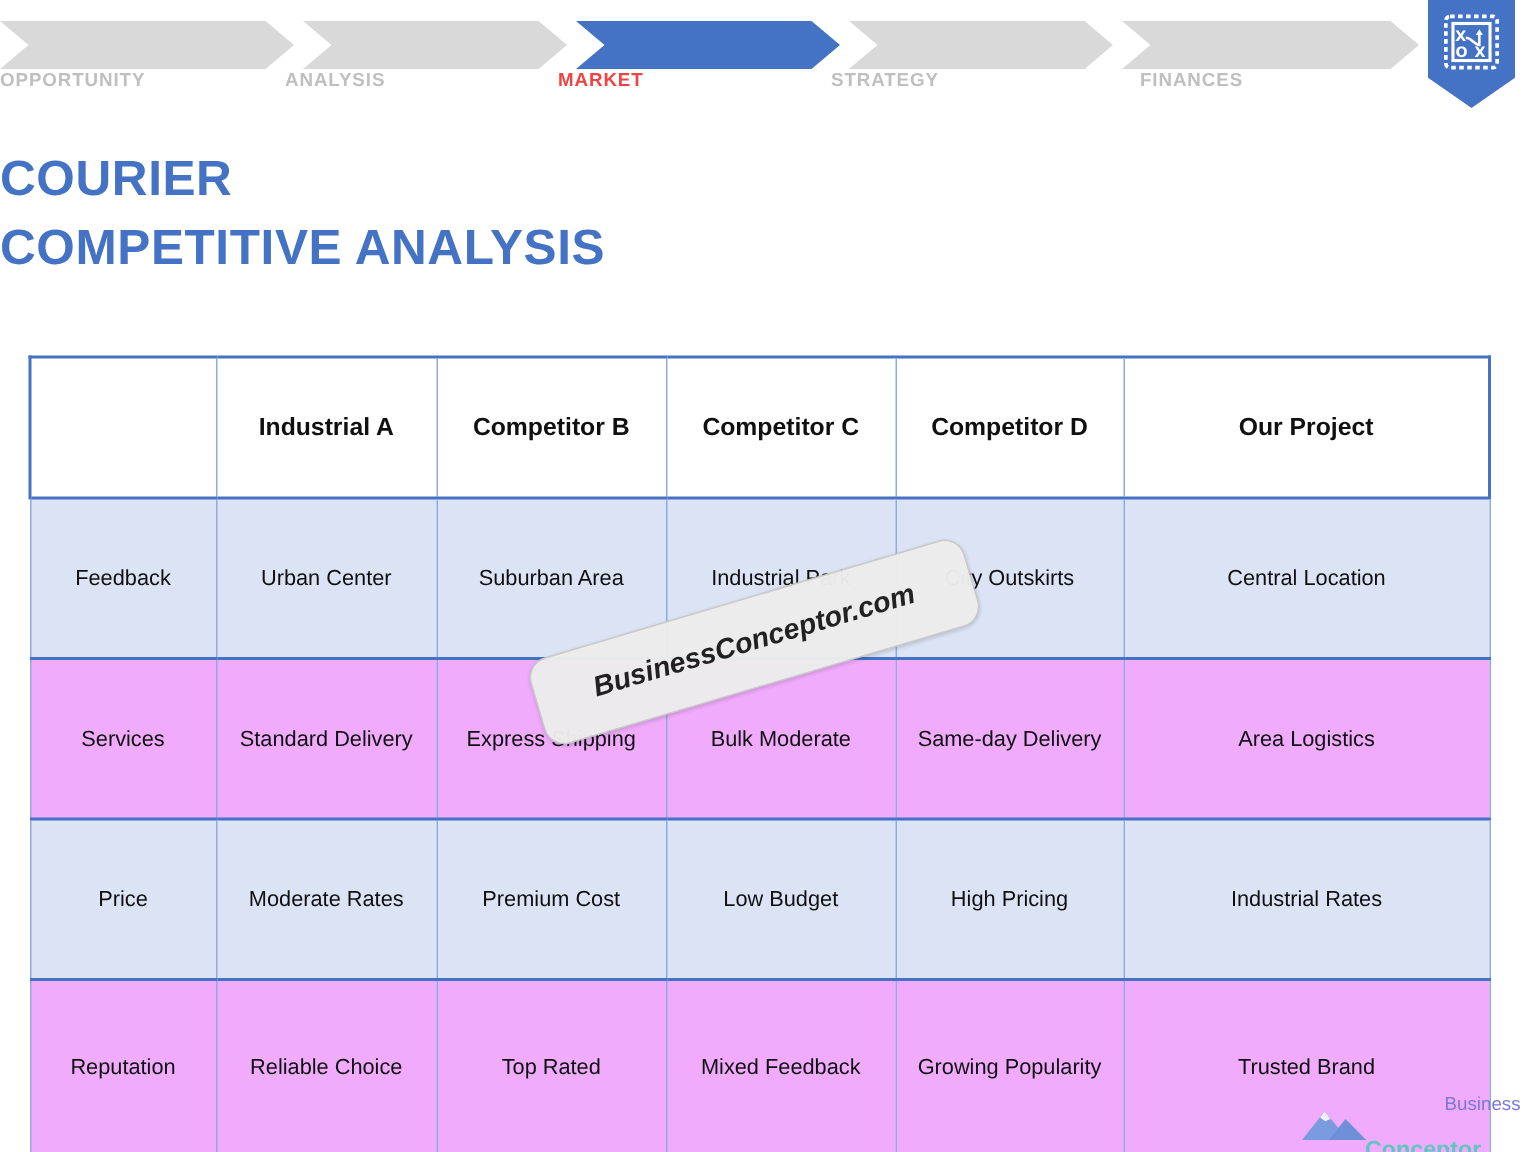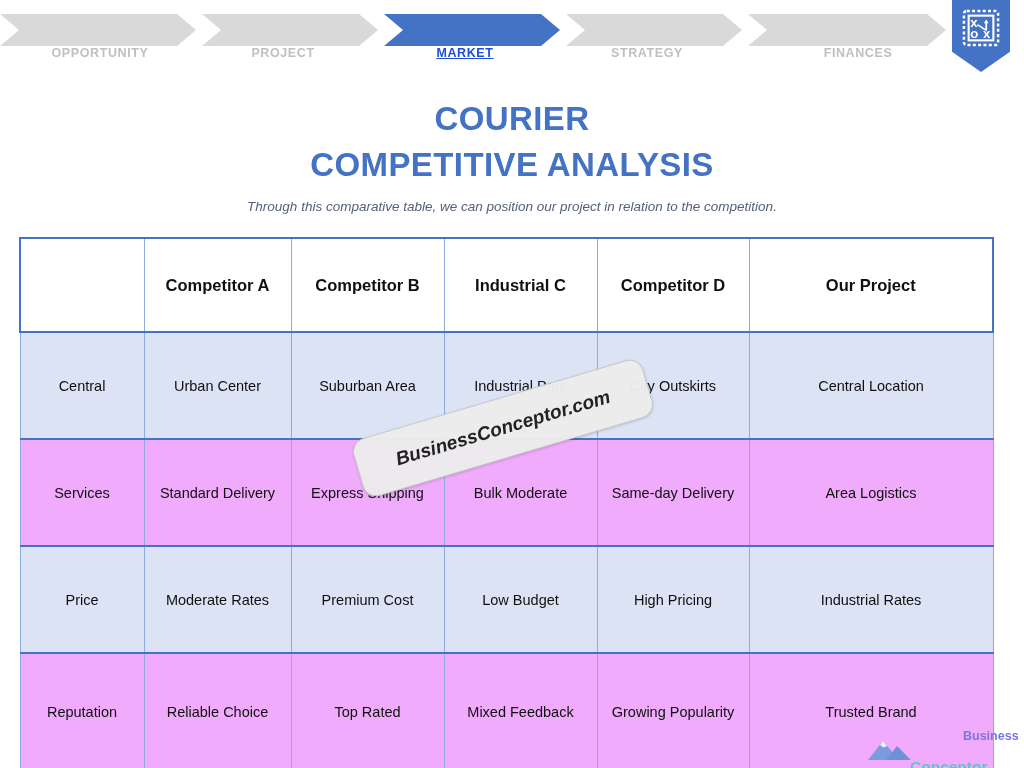--- a/index.html
+++ b/index.html
@@ -39,29 +39,27 @@
   }
   .chev.first {
     clip-path: polygon(0 0, calc(100% - 19px) 0, 100% 50%, calc(100% - 19px) 100%, 0 100%, 19px 50%);
   }
   .chev.active {
     background: #4472c4;
   }
   .nav-label {
     position: absolute;
     top: 46px;
-    text-align: center;
     font-size: 12.5px;
     font-weight: bold;
     letter-spacing: 0.6px;
     color: #bfbfbf;
   }
   .nav-label.active {
-    color: #1d4ed8;
-    text-decoration: underline;
+    color: #ef4444;
   }
 
   
   .badge {
     position: absolute;
     top: 0;
     left: 952px;
     width: 58px;
     height: 72px;
   }
@@ -81,21 +79,21 @@
     width: 38px;
     height: 38px;
   }
 
   
   .title-block {
     position: absolute;
     top: 96px;
     left: 0;
     width: 1024px;
-    text-align: center;
+    text-align: left;
   }
   .title-line {
     font-size: 33px;
     font-weight: bold;
     color: #4472c4;
     letter-spacing: 0.4px;
     line-height: 46px;
   }
   .subtitle {
     margin-top: 11px;
@@ -195,21 +193,21 @@
     height: 34px;
   }
   .logo-text {
     position: absolute;
     left: 52px;
     top: 0;
     line-height: 13px;
   }
   .logo-business {
     font-size: 12.5px;
-    font-weight: bold;
+    font-weight: normal;
     color: #7b78d8;
     display: block;
     padding-left: 45px;
   }
   .logo-conceptor {
     font-size: 15.5px;
     font-weight: bold;
     color: #5fc6c0;
     display: block;
     margin-top: 17px;
@@ -222,21 +220,21 @@
 <div class="navbar">
   <div class="chev-track">
     <div class="chev first" style="left:0px;width:196px;"></div>
     <div class="chev" style="left:202px;width:176px;"></div>
     <div class="chev active" style="left:384px;width:176px;"></div>
     <div class="chev" style="left:566px;width:176px;"></div>
     <div class="chev" style="left:748px;width:198px;"></div>
   </div>
 
   <div class="nav-label" style="left:0px;width:200px;">OPPORTUNITY</div>
-  <div class="nav-label" style="left:190px;width:186px;">PROJECT</div>
+  <div class="nav-label" style="left:190px;width:186px;">ANALYSIS</div>
   <div class="nav-label active" style="left:372px;width:186px;">MARKET</div>
   <div class="nav-label" style="left:554px;width:186px;">STRATEGY</div>
   <div class="nav-label" style="left:760px;width:196px;">FINANCES</div>
 
   <div class="badge">
     <div class="badge-body"></div>
     <svg class="badge-icon" viewBox="0 0 40 40">
       <rect x="2" y="2" width="36" height="36" rx="3" fill="none" stroke="#ffffff" stroke-width="2.6" stroke-dasharray="3.2 2.4"></rect>
       <rect x="7" y="7" width="26" height="26" fill="none" stroke="#ffffff" stroke-width="2.2"></rect>
       <text x="12.5" y="19" font-family="DejaVu Sans, sans-serif" font-size="10" font-weight="bold" fill="#ffffff" text-anchor="middle">X</text>
@@ -244,45 +242,44 @@
       <text x="26" y="30.5" font-family="DejaVu Sans, sans-serif" font-size="10" font-weight="bold" fill="#ffffff" text-anchor="middle">X</text>
       <path d="M16 17 C20 17, 22 22, 25.5 22 L25.5 13" fill="none" stroke="#ffffff" stroke-width="1.8"></path>
       <path d="M25.5 11 L28 15 L23 15 Z" fill="#ffffff"></path>
     </svg>
   </div>
 </div>
 
 <div class="title-block">
   <div class="title-line">COURIER</div>
   <div class="title-line">COMPETITIVE ANALYSIS</div>
-  <div class="subtitle">Through this comparative table, we can position our project in relation to the competition.</div>
 </div>
 
 <div class="table-wrap">
   <table class="cmp">
     <colgroup>
       <col class="c-label">
         <col class="c-comp">
         <col class="c-comp2">
         <col class="c-comp3">
         <col class="c-comp4">
         <col class="c-ours">
     </colgroup>
     <tbody>
       <tr class="head-row">
         <td class="corner topb"></td>
-        <td class="topb">Competitor A</td>
+        <td class="topb">Industrial A</td>
         <td class="topb">Competitor B</td>
-        <td class="topb">Industrial C</td>
+        <td class="topb">Competitor C</td>
         <td class="topb">Competitor D</td>
         <td class="topb lastcol">Our Project</td>
       </tr>
 
       <tr class="band">
-        <td class="rowlabel">Central</td>
+        <td class="rowlabel">Feedback</td>
         <td>Urban Center</td>
         <td>Suburban Area</td>
         <td>Industrial Park</td>
         <td>City Outskirts</td>
         <td class="lastcol">Central Location</td>
       </tr>
 
       <tr class="plain">
         <td class="rowlabel">Services</td>
         <td>Standard Delivery</td>

